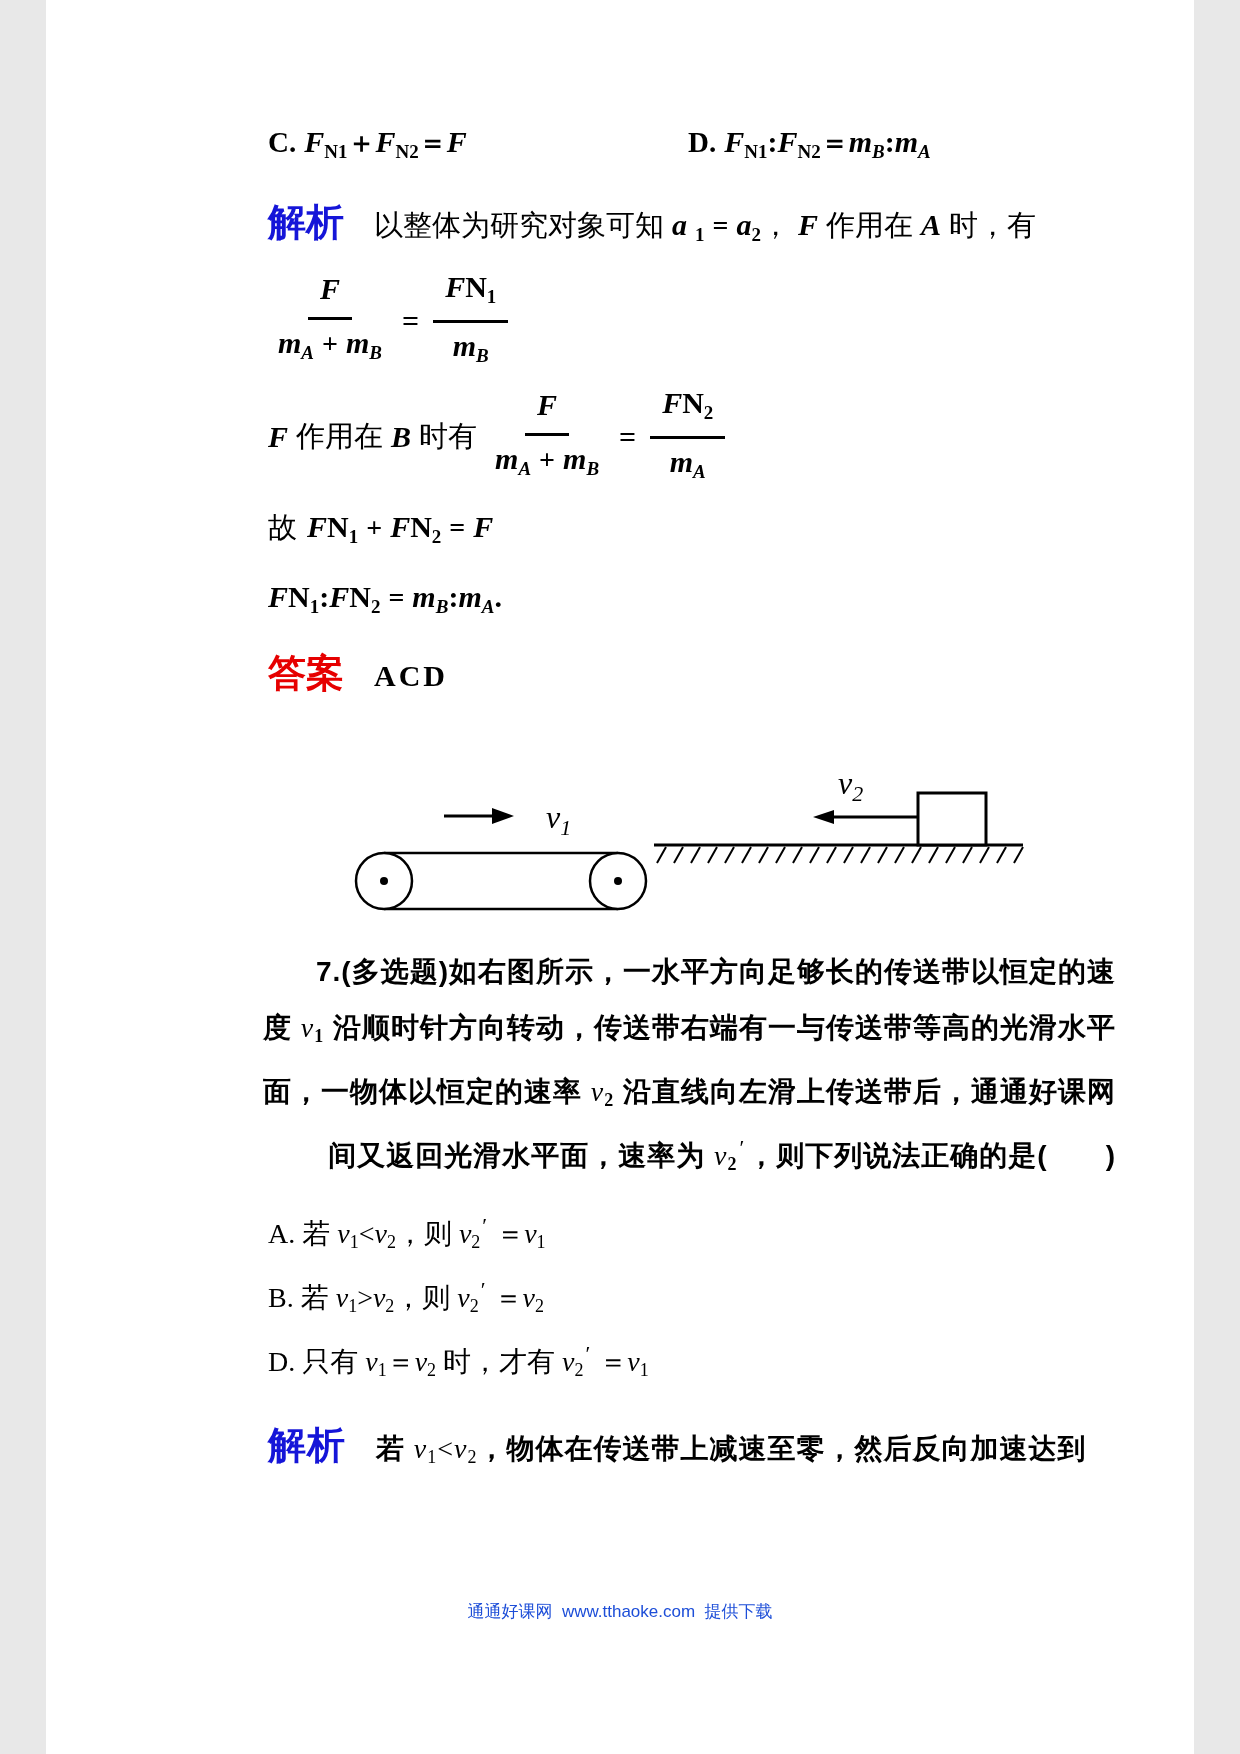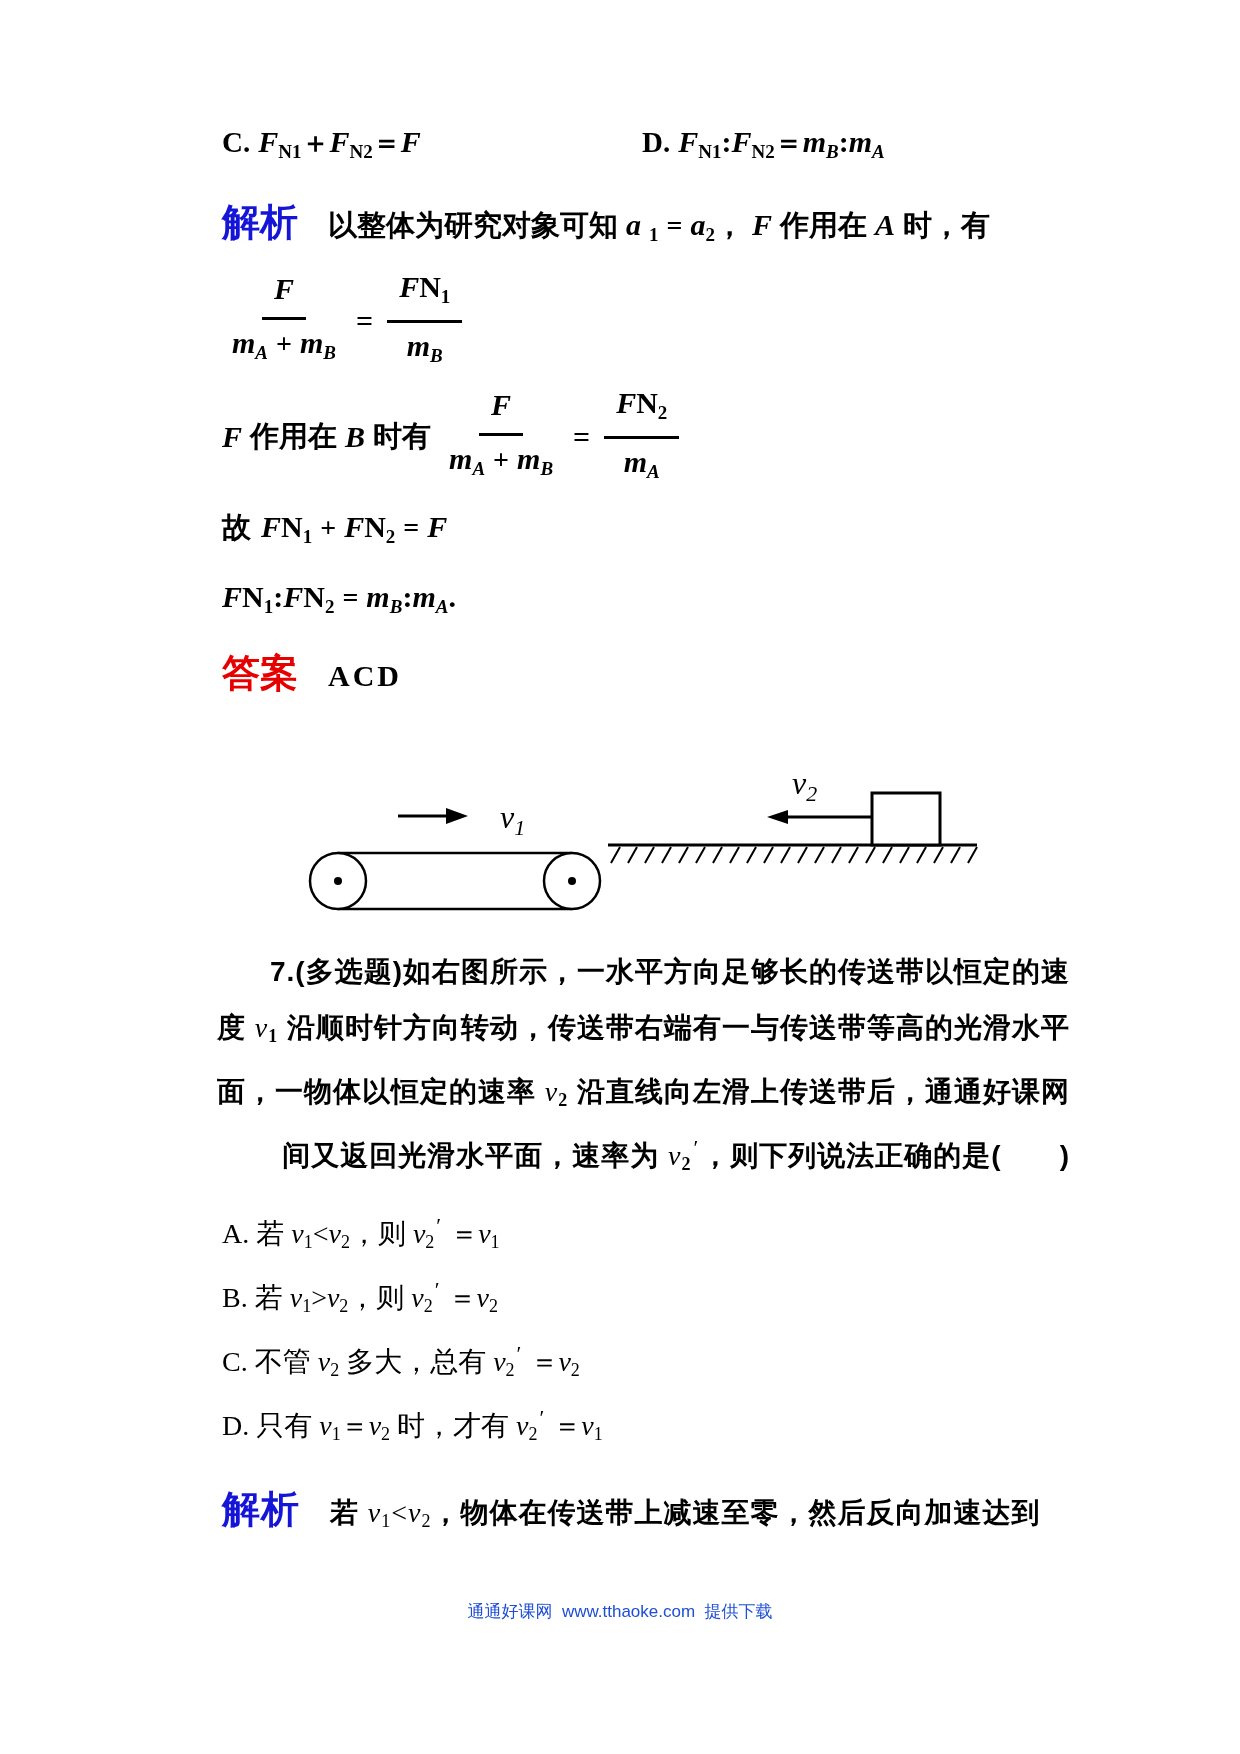--- a/index.html
+++ b/index.html
@@ -1,39 +1,39 @@
 <!DOCTYPE html>
 <html><head>
 <meta charset="utf-8">
 <style>
   html,body{margin:0;padding:0;background:#e8e8e8;}
   .page{
     position:relative;
-    width:1240px;height:1754px;
+    width:1148px;height:1754px;
     background:#ffffff;
     font-family:"Liberation Serif",serif;
     color:#000;
     overflow:hidden;
     margin:0 auto;
   }
   .content{padding:120px 0 0 178px;width:892px;}
 
   
   .row{line-height:44px;font-size:28px;}
   .ml{margin-left:44px;}
   .var{font-family:"Liberation Serif",serif;font-style:italic;font-weight:bold;font-size:30px;}
   .rm{font-family:"Liberation Serif",serif;font-weight:bold;font-size:30px;}
   .f sub{font-family:"Liberation Serif",serif;font-weight:bold;font-size:19px;vertical-align:-6px;}
   .f sub.it{font-style:italic;}
   .lbl{font-family:"Liberation Serif",serif;font-weight:bold;font-size:29px;margin-right:8px;}
   .op{font-family:"Liberation Serif",serif;font-weight:bold;font-size:28px;}
   .op2{font-family:"Liberation Serif",serif;font-weight:bold;font-size:28px;margin:0 8px;}
   .cl{font-family:"Liberation Serif",serif;font-weight:bold;font-size:30px;}
   .sp{margin:0 8px;}
-  .zhb{font-family:"Liberation Sans",sans-serif;font-weight:bold;font-size:29px;}
+  .zhb{font-family:"Liberation Sans",sans-serif;font-weight:normal;font-size:29px;}
   .lab{font-family:"Liberation Sans",sans-serif;font-weight:bold;font-size:38px;margin-right:30px;}
   .lab.blue{color:#1515d8;}
   .lab.red{color:#e60000;}
   .cd-row .optc{display:inline-block;width:420px;}
   .mt26{margin-top:26px;}
 
   .eq{display:flex;align-items:center;margin-top:12px;height:104px;}
   .frac{display:inline-flex;flex-direction:column;align-items:center;margin:0 4px;}
   .frac .num{display:block;border-bottom:3px solid #000;padding:0 12px 5px;line-height:36px;}
   .frac .den{display:block;padding:5px 6px 0;line-height:36px;}
@@ -161,21 +161,20 @@
     <div class="q7 q">
       <div class="qline indent">7.(多选题)如右图所示，一水平方向足够长的传送带以恒定的速</div>
       <div class="qline"><span>度 </span><i class="vr">v</i><sub>1</sub><span> 沿顺时针方向转动，传送带右端有一与传送带等高的光滑水平</span></div>
       <div class="qline"><span>面，一物体以恒定的速率 </span><i class="vr">v</i><sub>2</sub><span> 沿直线向左滑上传送带后，通通好课网</span></div>
       <div class="qline"><span>间又返回光滑水平面，速率为 </span><i class="vr">v</i><sub>2</sub><span class="pr">′</span><span>，则下列说法正确的是(　　)</span></div>
     </div>
 
     <div class="optlist q">
       <div class="opt"><span>A. 若 </span><i class="vr">v</i><sub>1</sub><span class="rel">&lt;</span><i class="vr">v</i><sub>2</sub><span>，则 </span><i class="vr">v</i><sub>2</sub><span class="pr">′</span><span class="rel"> ＝</span><i class="vr">v</i><sub>1</sub></div>
       <div class="opt"><span>B. 若 </span><i class="vr">v</i><sub>1</sub><span class="rel">&gt;</span><i class="vr">v</i><sub>2</sub><span>，则 </span><i class="vr">v</i><sub>2</sub><span class="pr">′</span><span class="rel"> ＝</span><i class="vr">v</i><sub>2</sub></div>
-      <div class="opt"><span>C. 不管 </span><i class="vr">v</i><sub>2</sub><span> 多大，总有 </span><i class="vr">v</i><sub>2</sub><span class="pr">′</span><span class="rel"> ＝</span><i class="vr">v</i><sub>2</sub></div>
       <div class="opt"><span>D. 只有 </span><i class="vr">v</i><sub>1</sub><span class="rel">＝</span><i class="vr">v</i><sub>2</sub><span> 时，才有 </span><i class="vr">v</i><sub>2</sub><span class="pr">′</span><span class="rel"> ＝</span><i class="vr">v</i><sub>1</sub></div>
     </div>
 
     <div class="a2 q">
       <div class="aline ml"><span class="lab blue">解析</span><span>若 </span><i class="vr">v</i><sub>1</sub><span class="rel">&lt;</span><i class="vr">v</i><sub>2</sub><span>，物体在传送带上减速至零，然后反向加速达到</span></div>
     </div>
 
   </div>
 
   <div class="footer">通通好课网  www.tthaoke.com  提供下载</div>

